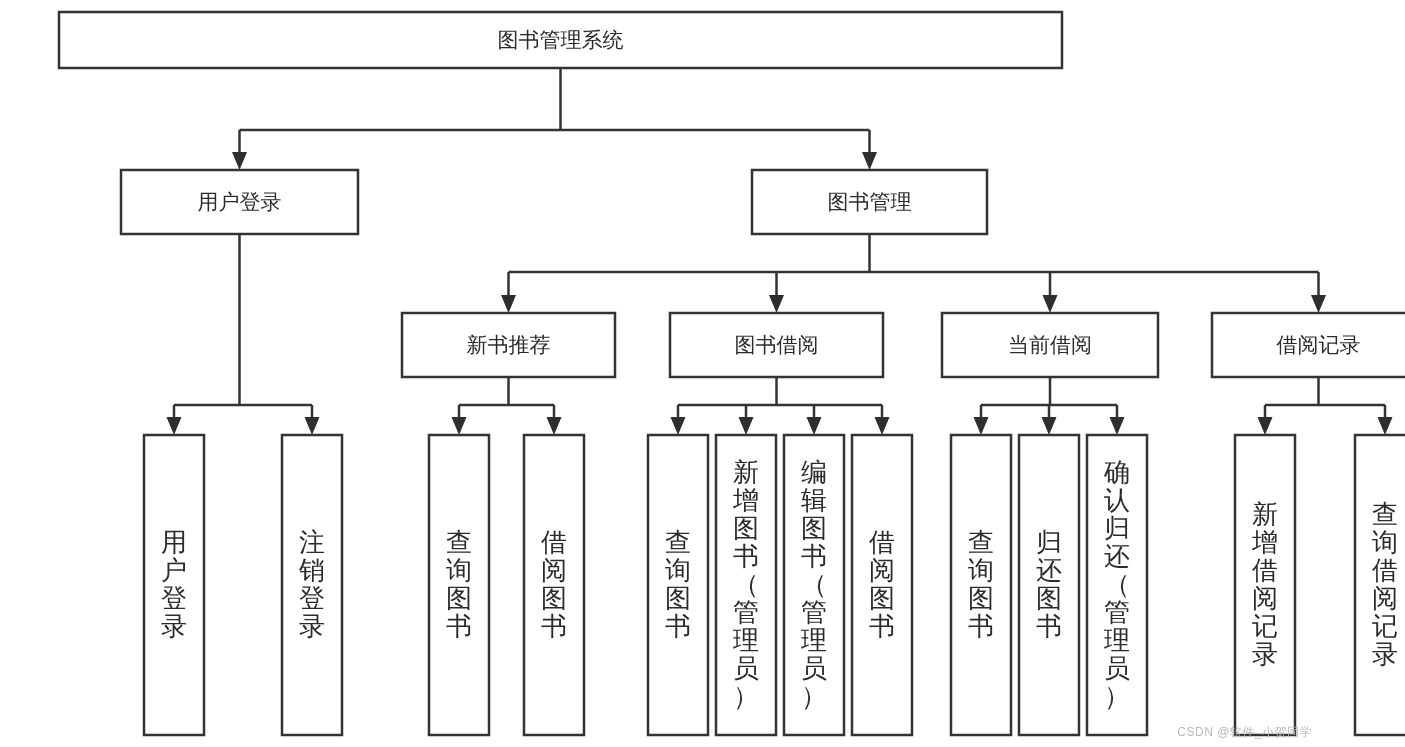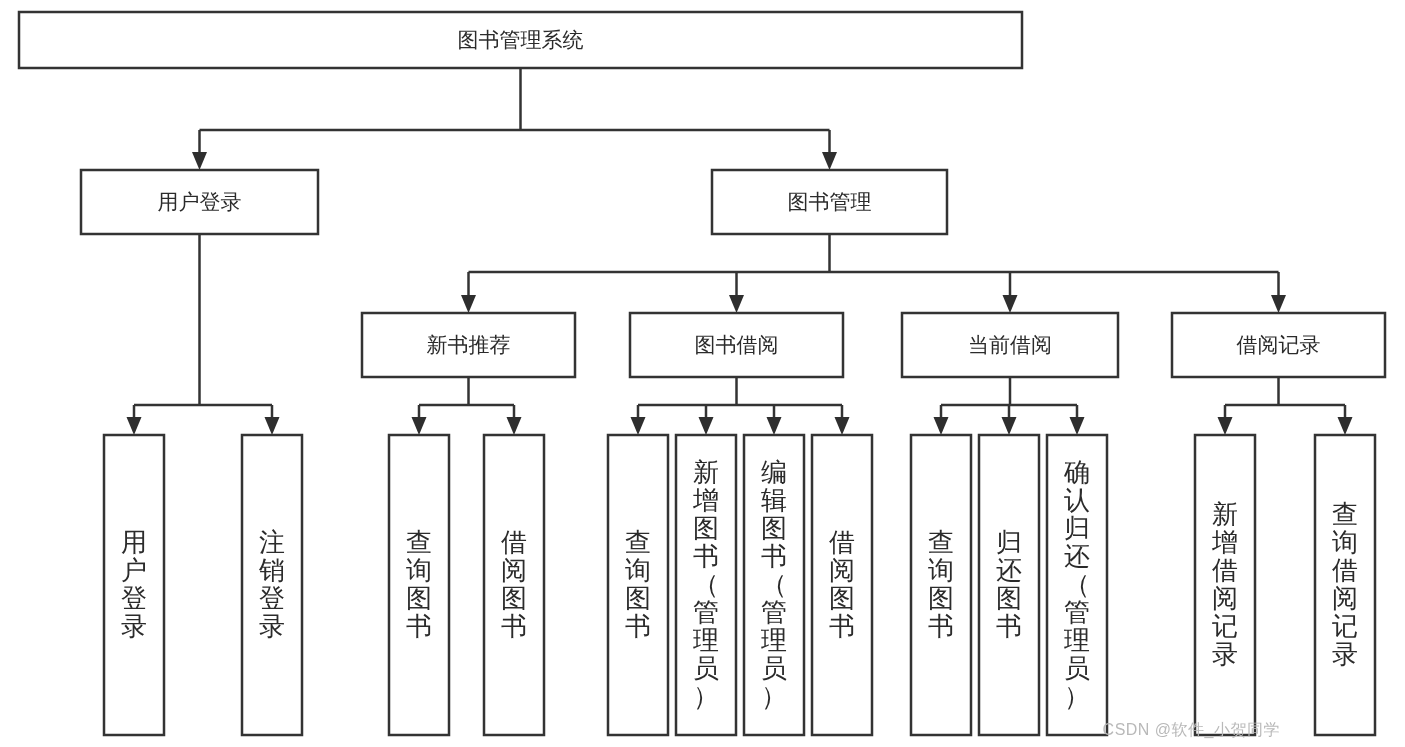--- a/index.html
+++ b/index.html
@@ -13,20 +13,21 @@
     font-family: "Liberation Sans", "DejaVu Sans", sans-serif;
     overflow: hidden;
     position: relative;
   }
   #diagram-root {
     position: absolute;
     left: 0;
     top: 0;
     width: 1288px;
     height: 747px;
+    padding-left: 40px;
   }
   svg.flow {
     display: block;
     width: 1405px;
     height: 747px;
   }
   .node-box {
     fill: #ffffff;
     stroke: #333333;
     stroke-width: 2.5;
@@ -51,24 +52,24 @@
   }
   .node-label-v {
     font-family: "Liberation Sans", "DejaVu Sans", sans-serif;
     font-size: 26px;
     fill: #2b2b2b;
     text-anchor: middle;
     white-space: pre;
   }
   .watermark {
     position: absolute;
-    right: 8px;
+    right: 16px;
     bottom: 6px;
     font-family: "Liberation Sans", "DejaVu Sans", sans-serif;
-    font-size: 16px;
+    font-size: 12px;
     color: #b9b9b9;
     letter-spacing: 0.5px;
     user-select: none;
     white-space: nowrap;
   }
 </style>
 </head>
 <body>
 
 <div id="diagram-root">

